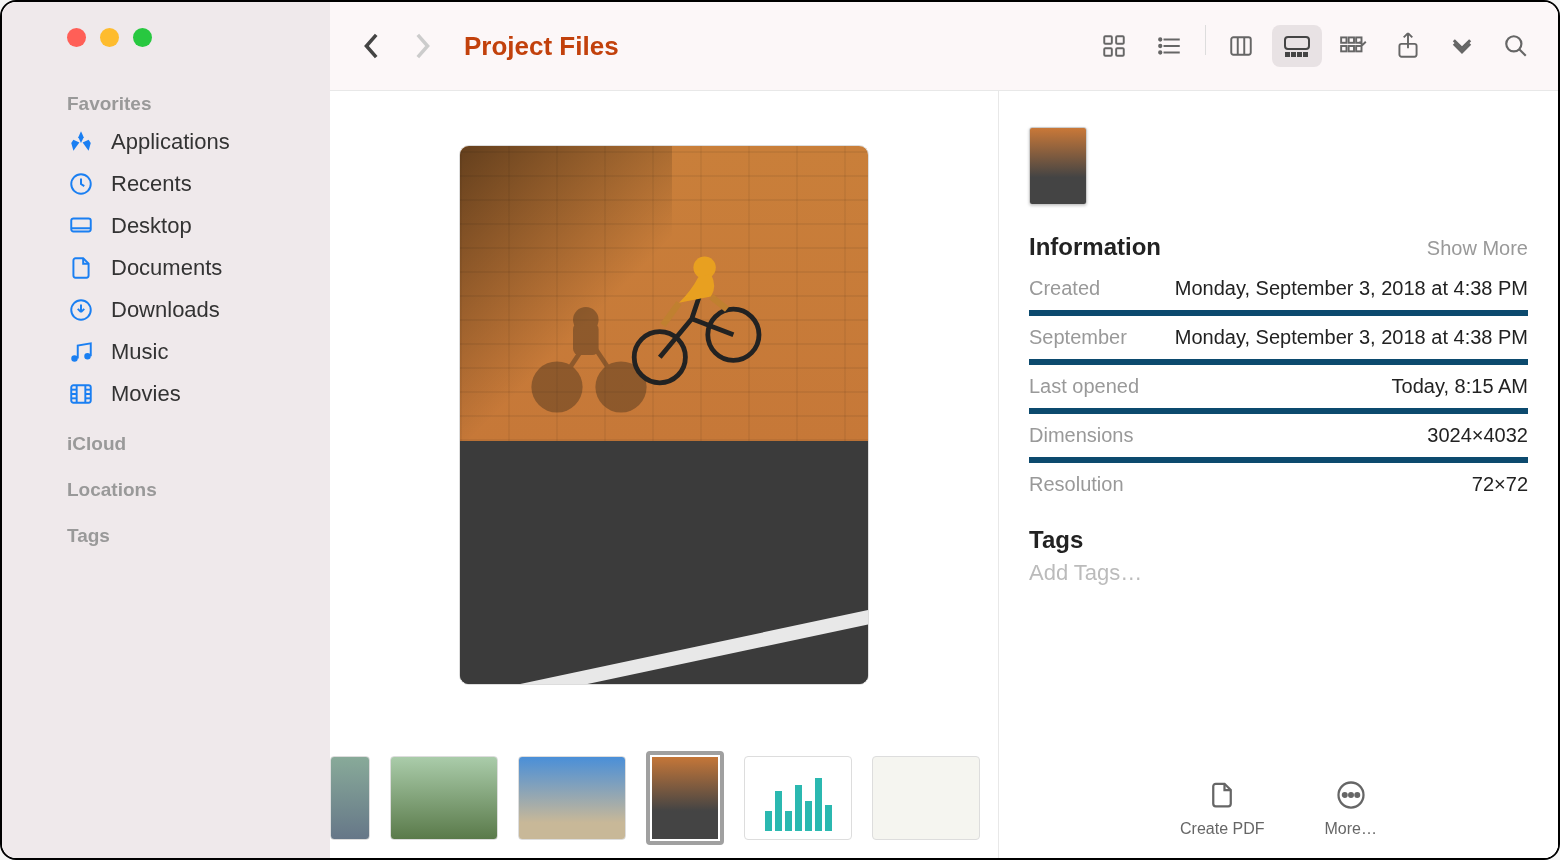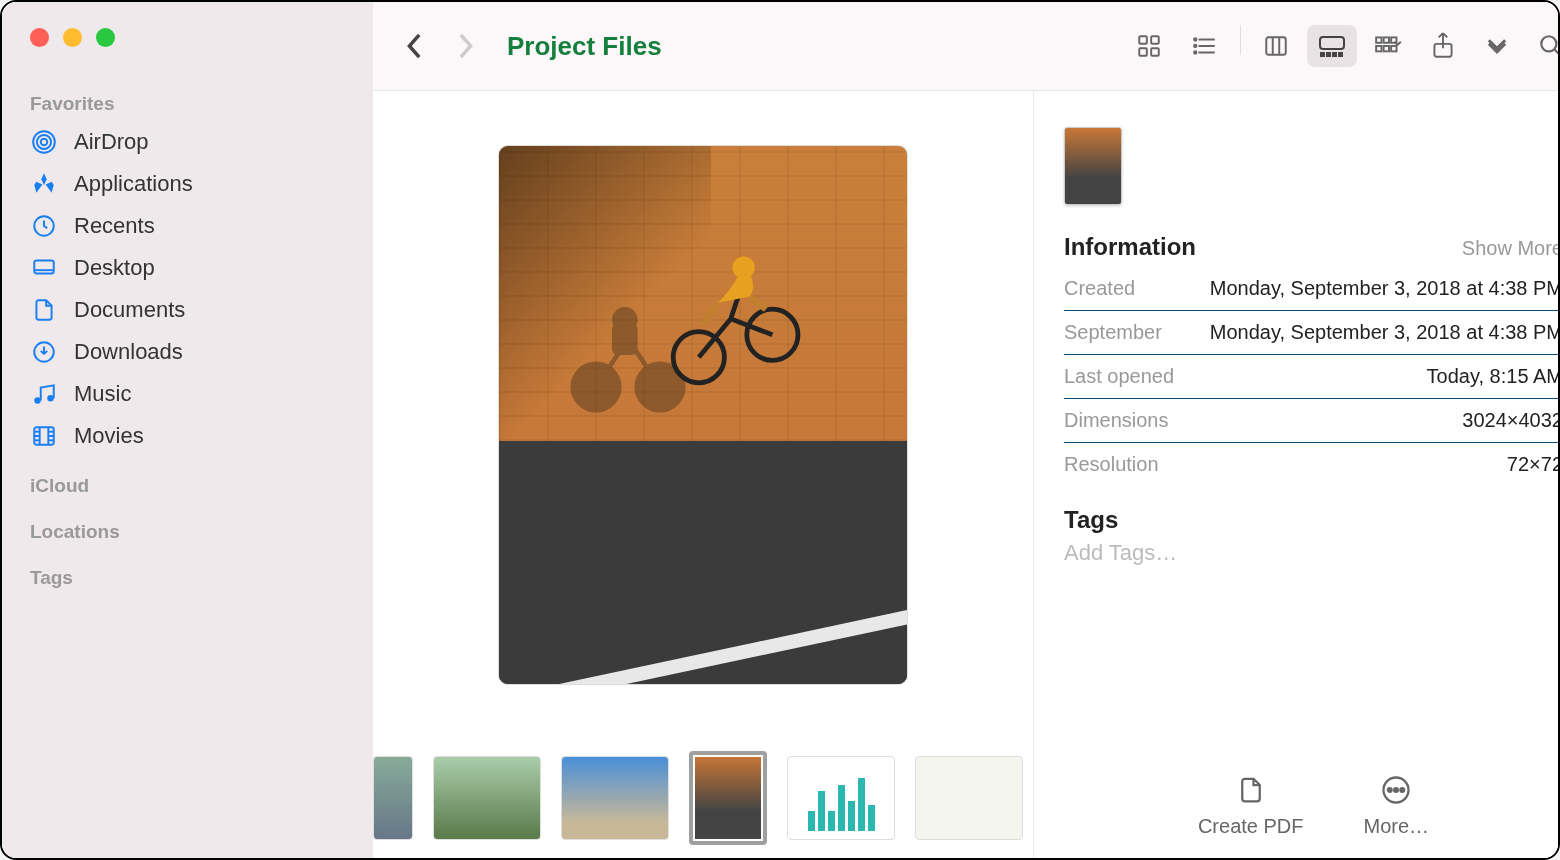--- a/index.html
+++ b/index.html
@@ -15,24 +15,25 @@
 .window {
   display: flex;
   width: 100%;
   height: 100%;
   background: #fff;
   border-radius: 14px;
   overflow: hidden;
 }
 
 .sidebar {
-  width: 371px;
+  width: 328px;
   background: #efe9eb;
   padding-top: 26px;
   flex-shrink: 0;
+  padding-left: 37px;
 }
 .traffic-lights {
   display: flex;
   gap: 14px;
   padding-left: 28px;
   margin-bottom: 40px;
 }
 .light {
   width: 19px; height: 19px; border-radius: 50%;
 }
@@ -75,21 +76,21 @@
   align-items: center;
   padding: 0 24px;
   gap: 14px;
   background: #fcf7f8;
 }
 .nav-btn { width: 36px; height: 36px; display:flex; align-items:center; justify-content:center; color:#888; }
 .nav-btn.active { color: #444; }
 .title {
   font-size: 26px;
   font-weight: 700;
-  color: #15803d;
+  color: #c2410c;
   margin-left: 10px;
   flex: 1;
 }
 .toolbar-group { display: flex; gap: 6px; }
 .view-btn {
   width: 50px; height: 42px;
   display: flex; align-items: center; justify-content: center;
   border-radius: 8px;
   color: #666;
 }
@@ -187,59 +188,49 @@
   border: 1px solid #ccc;
   border-radius: 3px;
   background: linear-gradient(180deg,#c97838 0%, #444 65%);
   box-shadow: 0 1px 3px rgba(0,0,0,0.2);
 }
 .file-name { font-size: 28px; font-weight: 700; color: #222; }
 .file-kind { font-size: 22px; color: #999; margin-top: 4px;}
 .sec-row { display: flex; justify-content: space-between; align-items: baseline; margin-bottom: 6px;}
 .sec-title { font-size: 24px; font-weight: 700; color: #222;}
 .sec-more { font-size: 20px; color: #999;}
-.info-row { display: flex; justify-content: space-between; padding: 10px 0; border-bottom: 1px solid #0c4a6e; font-size: 20px;}
+.info-row { display: flex; justify-content: space-between; padding: 10px 0; border-bottom: 6px solid #0c4a6e; font-size: 20px;}
 .info-label { color: #999;}
 .info-value { color: #222; text-align: right;}
 .tags-title { font-size: 24px; font-weight: 700; color:#222; margin-top: 20px;}
 .tags-add { font-size: 22px; color: #bbb; margin-top: 6px;}
 .actions {
   margin-top: auto;
   display: flex;
   justify-content: center;
   gap: 60px;
   padding-top: 20px;
 }
-.action-btn { display:flex; flex-direction:column; align-items:center; gap:8px; color:#666; font-size:20px;}
+.action-btn { display:flex; flex-direction:column; align-items:center; gap:8px; color:#666; font-size:16px;}
 .action-icon { width:34px; height:34px; display:flex; align-items:center; justify-content:center;}
 </style>
 </head>
 <body>
 
 <div class="window">
 
   <div class="sidebar">
     <div class="traffic-lights">
       <div class="light red"></div>
       <div class="light yellow"></div>
       <div class="light green"></div>
     </div>
 
     <div class="section-header">Favorites</div>
 
-    <div class="sidebar-item">
-      <span class="sidebar-icon">
-        <svg viewBox="0 0 24 24" fill="none" stroke="currentColor" stroke-width="1.8">
-            <circle cx="12" cy="12" r="3"></circle>
-            <circle cx="12" cy="12" r="6.5"></circle>
-            <circle cx="12" cy="12" r="10"></circle>
-          </svg>
-      </span>
-      <span>AirDrop</span>
-    </div>
     <div class="sidebar-item">
       <span class="sidebar-icon">
         <svg viewBox="0 0 24 24" fill="currentColor">
             <path d="M12 2l2.5 5.5L12 13 9.5 7.5z"></path>
             <path d="M5 10l5.5 2.5L5 20l-2-7z"></path>
             <path d="M19 10l-5.5 2.5L19 20l2-7z"></path>
           </svg>
       </span>
       <span>Applications</span>
     </div>

